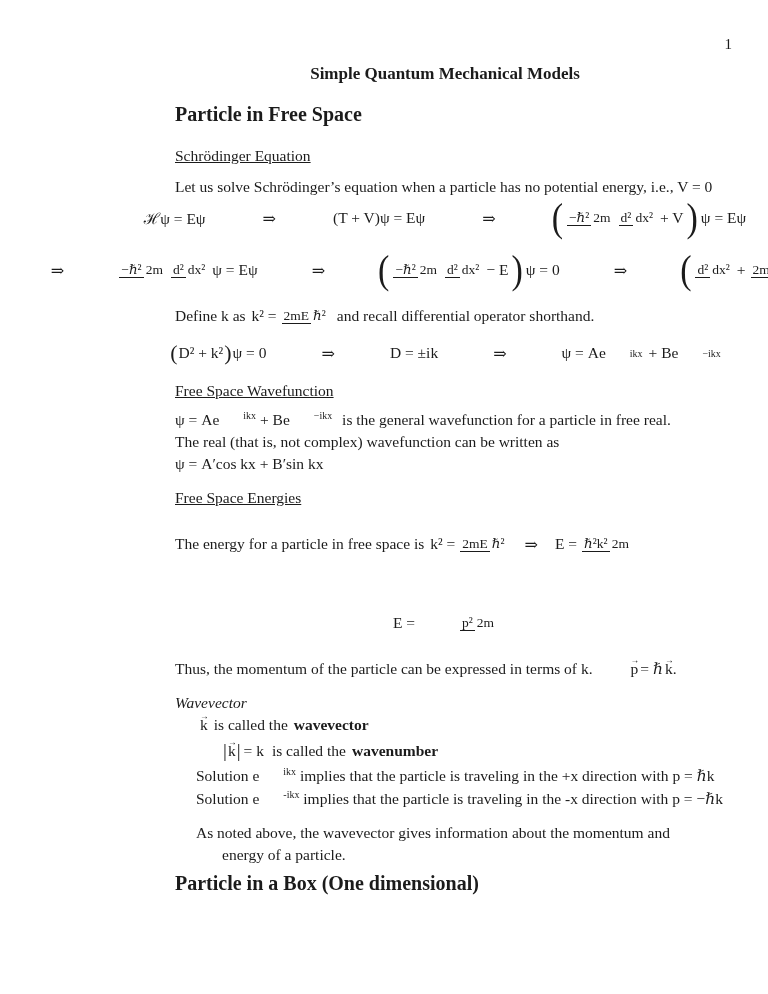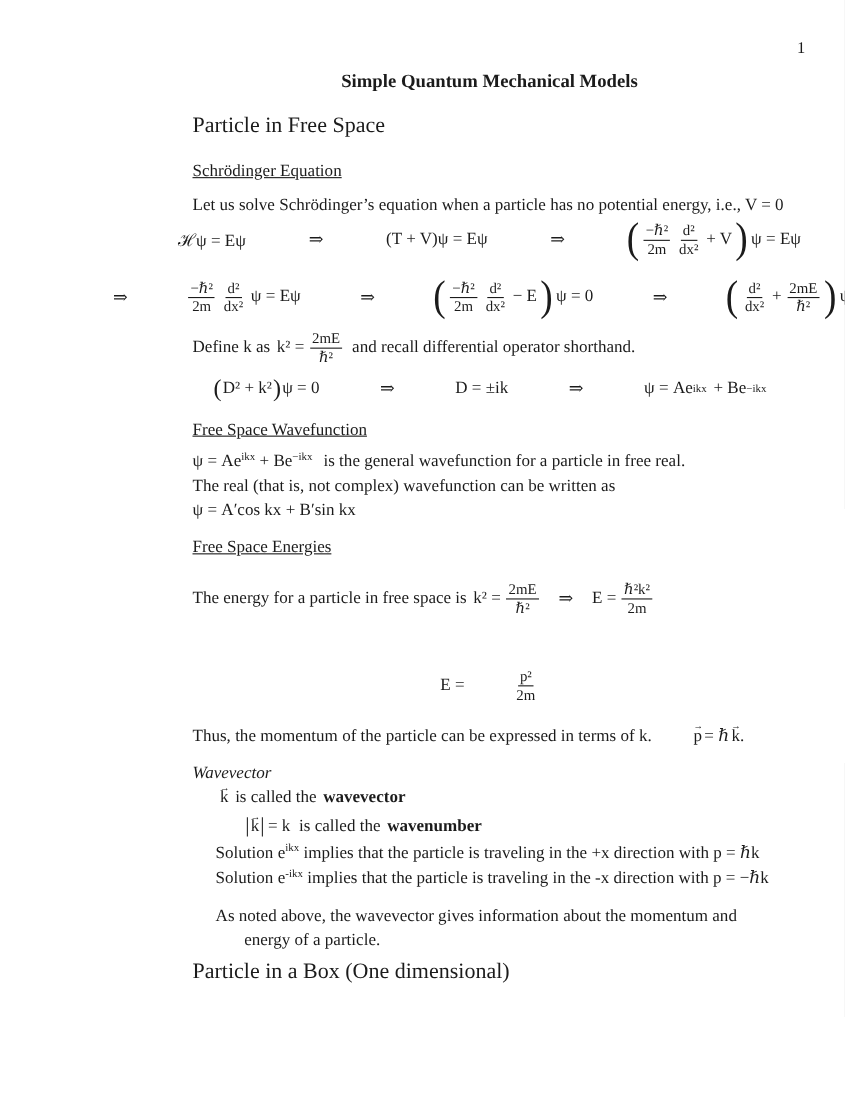--- a/index.html
+++ b/index.html
@@ -5,38 +5,38 @@
   html,body{margin:0;padding:0;background:#e8e8e8;}
   .page{
     position:relative;width:768px;height:994px;margin:0 auto;
     background:#ffffff;color:#1b1b1b;
     font-family:"Liberation Serif","DejaVu Serif",serif;
     font-size:15.5px;overflow:hidden;
   }
   .abs{position:absolute;}
   .pageno{right:36px;top:36px;font-size:15px;}
   .title{left:175px;top:64px;width:540px;text-align:center;font-weight:bold;font-size:17px;}
-  .h1{font-size:20px;}
+  .h1{font-size:20px;font-weight:bold;}
   .h2{font-size:15.5px;text-decoration:underline;}
   .body-line{font-size:15.5px;white-space:nowrap;}
   .italic{font-style:italic;}
   b{font-weight:bold;}
 
   
   .eqrow{display:flex;align-items:center;justify-content:center;width:540px;white-space:nowrap;gap:40px;}
   .eqleft{display:flex;align-items:center;white-space:nowrap;}
   .grp{display:inline-flex;align-items:center;}
-  .frac{display:inline-flex;flex-direction:column;align-items:center;line-height:1.18;font-size:13.5px;margin:0 3px;}
+  .frac{display:inline-flex;align-items:center;line-height:1.18;font-size:13.5px;margin:0 3px;}
   .frac .num{border-bottom:1px solid #1b1b1b;padding:0 2px;}
   .frac .den{padding:0 2px;}
   .imp{margin:0 15px;font-size:16px;}
   .imp-sm{margin:0 12px;font-size:16px;}
   .bp{font-size:34px;font-weight:300;line-height:1;display:inline-block;transform:scaleY(1.15);padding:0 1px;}
   .mp{font-size:22px;font-weight:300;line-height:1;display:inline-block;padding:0 1px;}
-  .sup{font-size:10px;vertical-align:6px;letter-spacing:0;}
+  .sup{font-size:10px;vertical-align:6px;letter-spacing:0;margin-left:24px;}
   .tok{margin:0 2px;}
   .gap-l{margin-left:6px;}
   .gap-r{margin-right:6px;}
   .vec{position:relative;display:inline-block;}
   .vec .arr{position:absolute;top:-0.60em;left:55%;transform:translateX(-50%);font-size:0.55em;}
   .bar{font-size:1.25em;font-weight:300;padding:0 1px;}
   .wide-gap{display:inline-block;width:38px;}
 </style>
 </head>
 <body>

